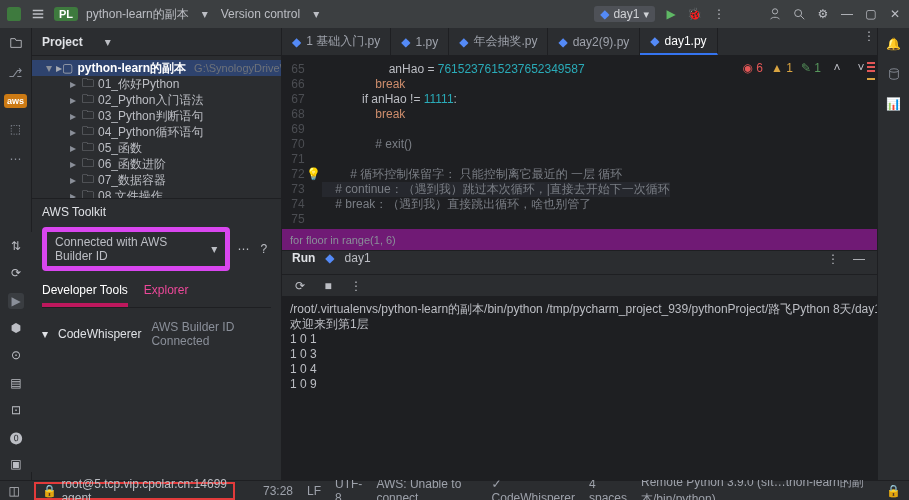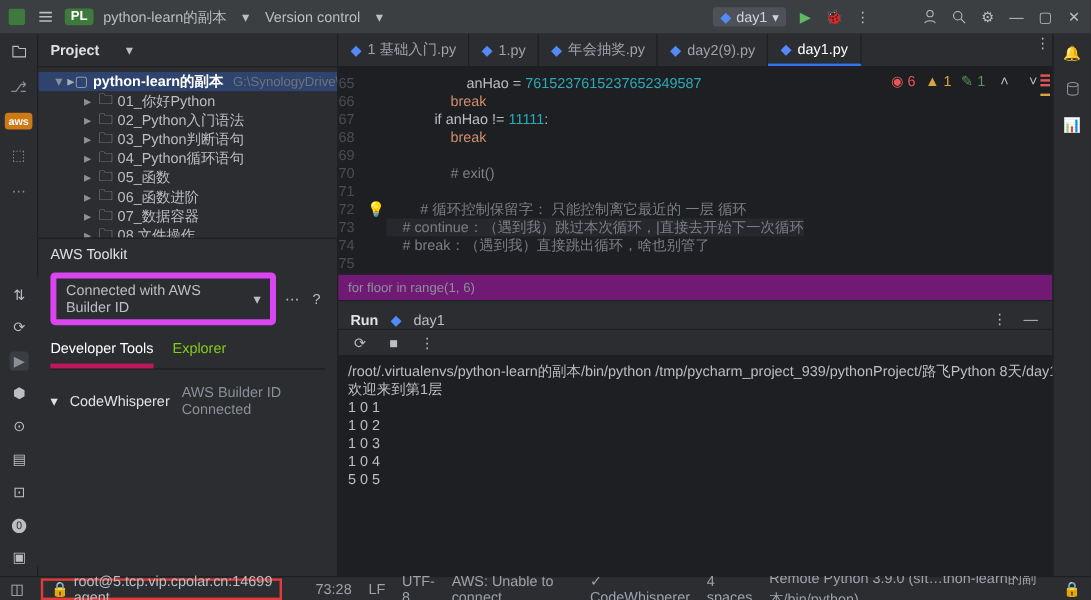--- a/index.html
+++ b/index.html
@@ -20,41 +20,41 @@
 .tree{flex:0 0 auto;overflow:hidden;padding:4px 0 2px;font-size:12px;height:142px}
 .tree-row{display:flex;align-items:center;height:16px;padding-left:14px;gap:4px;white-space:nowrap}
 .tree-row.sel{background:#2e436e;color:#fff}
 .tri{width:10px;display:inline-block;text-align:center;color:#8a8f99}
 .foldr{color:#a9acb3}
 .path-hint{color:#6f737a;font-size:11px;margin-left:4px}
 .aws-panel{border-top:1px solid #1e1f22;padding:6px 10px 0;display:flex;flex-direction:column;gap:8px}
 .aws-title{color:#dfe1e5}
 .aws-conn{border:5px solid #d946ef;border-radius:4px;padding:3px 8px;color:#bcbec4;display:flex;align-items:center;gap:6px;font-size:11px}
 .aws-tabs{display:flex;gap:16px;border-bottom:1px solid #1e1f22;padding-bottom:0}
-.aws-tabs div{padding:4px 0 6px;color:#84cc16}
+.aws-tabs div{padding:4px 0 6px;color:#ec4899}
 .aws-tabs .on{color:#fff;border-bottom:4px solid #be185d}
 .aws-cw{padding:4px 0;color:#dfe1e5;display:flex;gap:10px;align-items:center}
 .aws-sub{color:#8a8f99}
 .content{flex:1;display:flex;flex-direction:column;min-width:0}
 .tabs{height:28px;display:flex;align-items:stretch;background:#2b2d30;border-bottom:1px solid #1e1f22}
 .tab{display:flex;align-items:center;gap:5px;padding:0 10px;color:#9ea2ab;border-right:1px solid #1e1f22}
 .tab.on{color:#fff;border-bottom:2px solid #3574f0}
 .tabs .tabfill{flex:1}
 .editor{flex:1;display:flex;background:#1e1f22;font-family:"JetBrains Mono",Consolas,monospace;font-size:12px;overflow:hidden;position:relative}
 .status-strip{position:absolute;top:4px;right:8px;display:flex;gap:8px;font-size:11px;align-items:center}
 .st-err{color:#e35656}.st-warn{color:#d9a441}.st-typ{color:#57965c}
-.gutter{width:40px;text-align:left;color:#4b4d52;padding:6px 8px 0 0;line-height:15px}
+.gutter{width:40px;text-align:center;color:#4b4d52;padding:6px 8px 0 0;line-height:15px}
 .gutter div{height:15px}
 .code{padding:6px 0 0;line-height:15px}
 .code div{height:15px;white-space:pre}
 .kw{color:#cf8e6d}.num{color:#2aabb8}.com{color:#7a7e85}.op{color:#bcbec4}.id{color:#bcbec4}
 .caret-row{background:#26282e}
 .bulb{position:absolute;left:50px;color:#d9a441}
 .crumbs{height:22px;border-top:1px solid #1e1f22;background:#701a75;display:flex;align-items:center;padding:0 8px;color:#8a8f99;font-size:11px}
-.runbar{height:24px;background:#2b2d30;border-top:1px solid #1e1f22;display:flex;align-items:flex-end;padding:0 10px;gap:10px}
+.runbar{height:24px;background:#2b2d30;border-top:1px solid #1e1f22;display:flex;align-items:flex-start;padding:0 10px;gap:10px}
 .run-title{color:#dfe1e5;font-weight:600}
 .runtools{height:22px;display:flex;align-items:center;gap:12px;padding:0 10px;color:#9ea2ab;border-top:1px solid #1e1f22}
 .output{flex:1;background:#1e1f22;font-family:Consolas,monospace;font-size:12px;color:#bcbec4;padding:6px 8px;line-height:15px;overflow:hidden;position:relative}
 .output div{white-space:pre}
 .rightbar{width:32px;background:#2b2d30;border-left:1px solid #1e1f22;display:flex;flex-direction:column;align-items:center;gap:14px;padding-top:8px}
 .rightbar .ico{color:#8a8f99}
 .statusbar{height:20px;background:#2b2d30;border-top:1px solid #1e1f22;display:flex;align-items:center;padding:0 8px;gap:14px;font-size:11px;color:#9ea2ab}
 .statusbar .box{border:2px solid #e23b3b;padding:0 6px;height:18px;display:flex;align-items:center;gap:4px;color:#bcbec4}
 .sep{flex:1}
 .leftbar2{width:32px;background:#2b2d30;border-right:1px solid #1e1f22;display:flex;flex-direction:column;align-items:center;gap:12px;padding-top:6px}
@@ -252,24 +252,23 @@
     <div class="runtools">
       <span class="ico">⟳</span>
       <span class="ico">■</span>
       <span class="ico">⋮</span>
     </div>
     <div class="output" id="output">
 
     <div>/root/.virtualenvs/python-learn的副本/bin/python /tmp/pycharm_project_939/pythonProject/路飞Python 8天/day1.py</div>
         <div>欢迎来到第1层</div>
         <div>1 0 1</div>
-        <div>1 0 2</div>
         <div>1 0 3</div>
         <div>1 0 4</div>
-        <div>5 0 5</div>
+        <div>1 0 9</div>
       </div>
   </div>
 
   <div class="rightbar">
     <span class="ico">🔔</span>
     <span class="ico">
         <svg viewBox="0 0 16 16">
           <ellipse cx="8" cy="4" rx="5" ry="2" fill="none" stroke="#8a8f99"></ellipse>
           <path d="M3 4v8c0 1.1 2.2 2 5 2s5-.9 5-2V4" fill="none" stroke="#8a8f99"></path>
         </svg>

